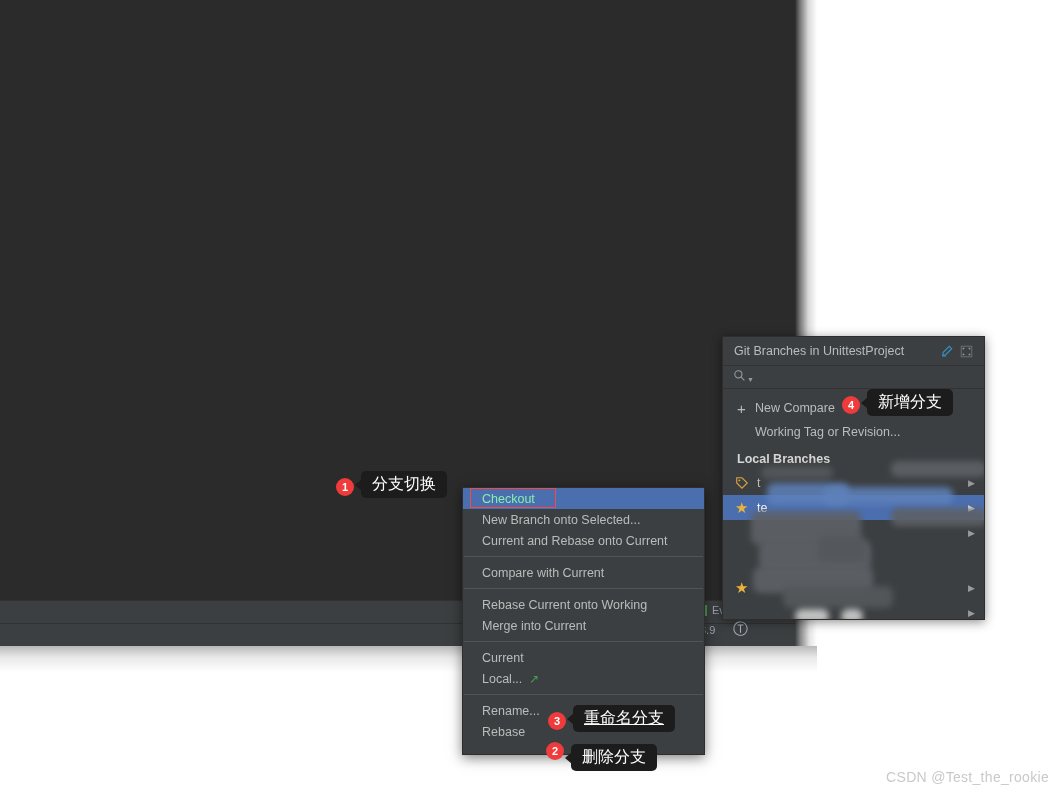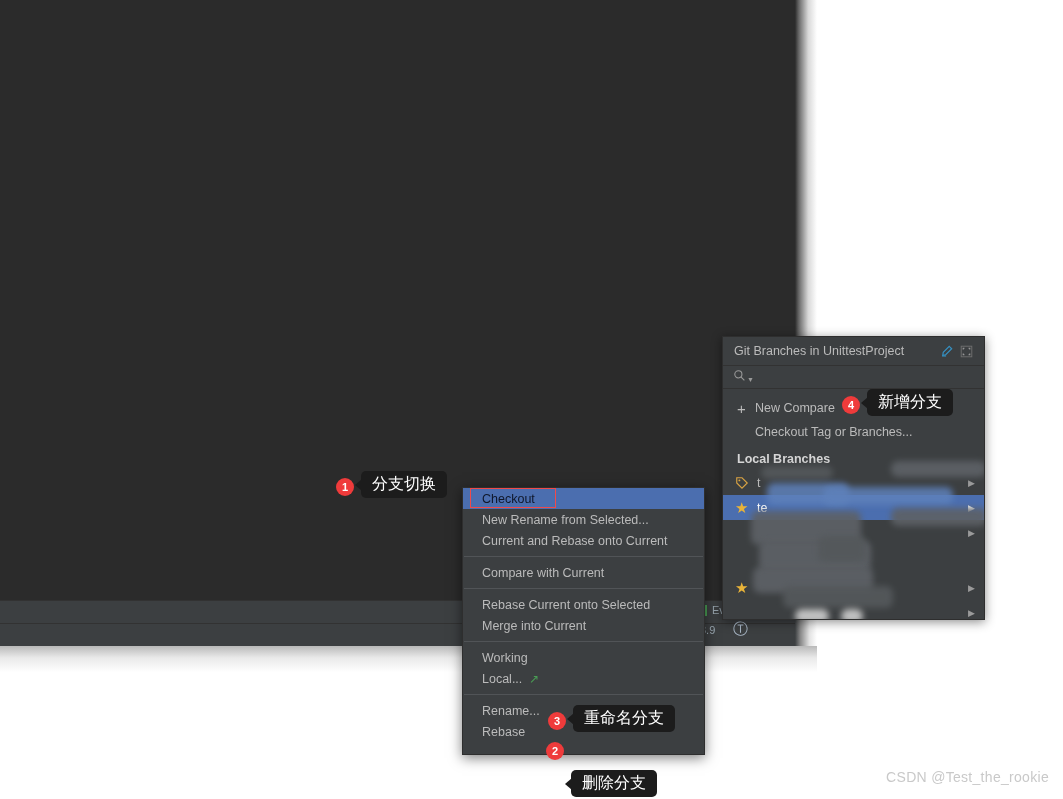--- a/index.html
+++ b/index.html
@@ -109,21 +109,21 @@
   #branch-context-menu{
     position:absolute;left:462px;top:487px;width:243px;height:268px;
     background:#3c3f41;border:1px solid #2e2e2e;box-sizing:border-box;
     box-shadow:0 3px 12px rgba(0,0,0,.5);
   }
   .cm-item{
     height:21px;display:flex;align-items:center;
     color:#bbbbbb;font-size:12.5px;padding-left:19px;box-sizing:border-box;
     white-space:nowrap;
   }
-  .cm-item.highlight{background:#4b6eaf;color:#0f172a;}
+  .cm-item.highlight{background:#4b6eaf;color:#86efac;}
   .cm-sep{height:1px;background:#515457;margin:5px 1px 5px 1px;}
   .cm-push-arrow{color:#499c54;margin-left:7px;font-size:12px;}
 
   
   #checkout-outline{
     position:absolute;left:470px;top:488px;width:86px;height:20px;
     border:1.5px solid #f04a4a;box-sizing:border-box;
   }
 
   
@@ -208,21 +208,21 @@
   </div>
 
   <div id="git-branch-list">
 
     <div class="gb-row" style="margin-top:7px;">
       <span class="gb-ic" style="color:#bbbbbb;font-size:15px;line-height:15px;">+</span>
       <span>New Compare</span>
     </div>
 
     <div class="gb-row" style="padding-left:32px;">
-      <span>Checkout Tag or Branches...</span>
+      <span>Working Tag or Revision...</span>
     </div>
 
     <div class="gb-sec" style="margin-top:3px;">Local Branches</div>
 
     <div class="gb-branch">
       <span class="bicon">
         <svg width="14" height="14" viewBox="0 0 16 16">
           <path d="M2 2h6l6 6-6 6-6-6z" fill="none" stroke="#d9a343" stroke-width="1.3"></path>
           <circle cx="5" cy="5" r="1.1" fill="#d9a343"></circle>
         </svg>
@@ -275,45 +275,45 @@
   <div class="smudge-white smudge" style="left:72px;top:272px;width:34px;height:14px;"></div>
   <div class="smudge-white smudge" style="left:118px;top:272px;width:22px;height:14px;"></div>
 </div>
 
 <div id="branch-context-menu">
 
   <div class="cm-item highlight">
     <span>Checkout</span>
   </div>
   <div class="cm-item">
-    <span>New Rename from Selected...</span>
+    <span>New Branch onto Selected...</span>
   </div>
   <div class="cm-item">
     <span>Current and Rebase onto Current</span>
   </div>
 
   <div class="cm-sep"></div>
 
   <div class="cm-item">
     <span>Compare with Current</span>
   </div>
 
   <div class="cm-sep"></div>
 
   <div class="cm-item">
-    <span>Rebase Current onto Selected</span>
+    <span>Rebase Current onto Working</span>
   </div>
   <div class="cm-item">
     <span>Merge into Current</span>
   </div>
 
   <div class="cm-sep"></div>
 
   <div class="cm-item">
-    <span>Working</span>
+    <span>Current</span>
   </div>
   <div class="cm-item">
     <span>Local...</span>
     <span class="cm-push-arrow">↗</span>
   </div>
 
   <div class="cm-sep"></div>
 
   <div class="cm-item">
     <span>Rename...</span>
@@ -336,24 +336,24 @@
 <div class="badge" style="left:842px;top:396px;">
   <span>4</span>
 </div>
 <div class="tip" style="left:867px;top:389px;">
   <span>新增分支</span>
 </div>
 
 <div class="badge" style="left:548px;top:712px;">
   <span>3</span>
 </div>
-<div class="tip" style="left:573px;top:705px;">
+<div class="tip" style="left:573px;top:705px;text-decoration:underline;">
   <span>重命名分支</span>
 </div>
 
 <div class="badge" style="left:546px;top:742px;">
   <span>2</span>
 </div>
-<div class="tip" style="left:571px;top:770px;">
+<div class="tip" style="left:571px;top:744px;">
   <span>删除分支</span>
 </div>
 
 <div id="watermark">CSDN @Test_the_rookie</div>
 
 </body></html>

